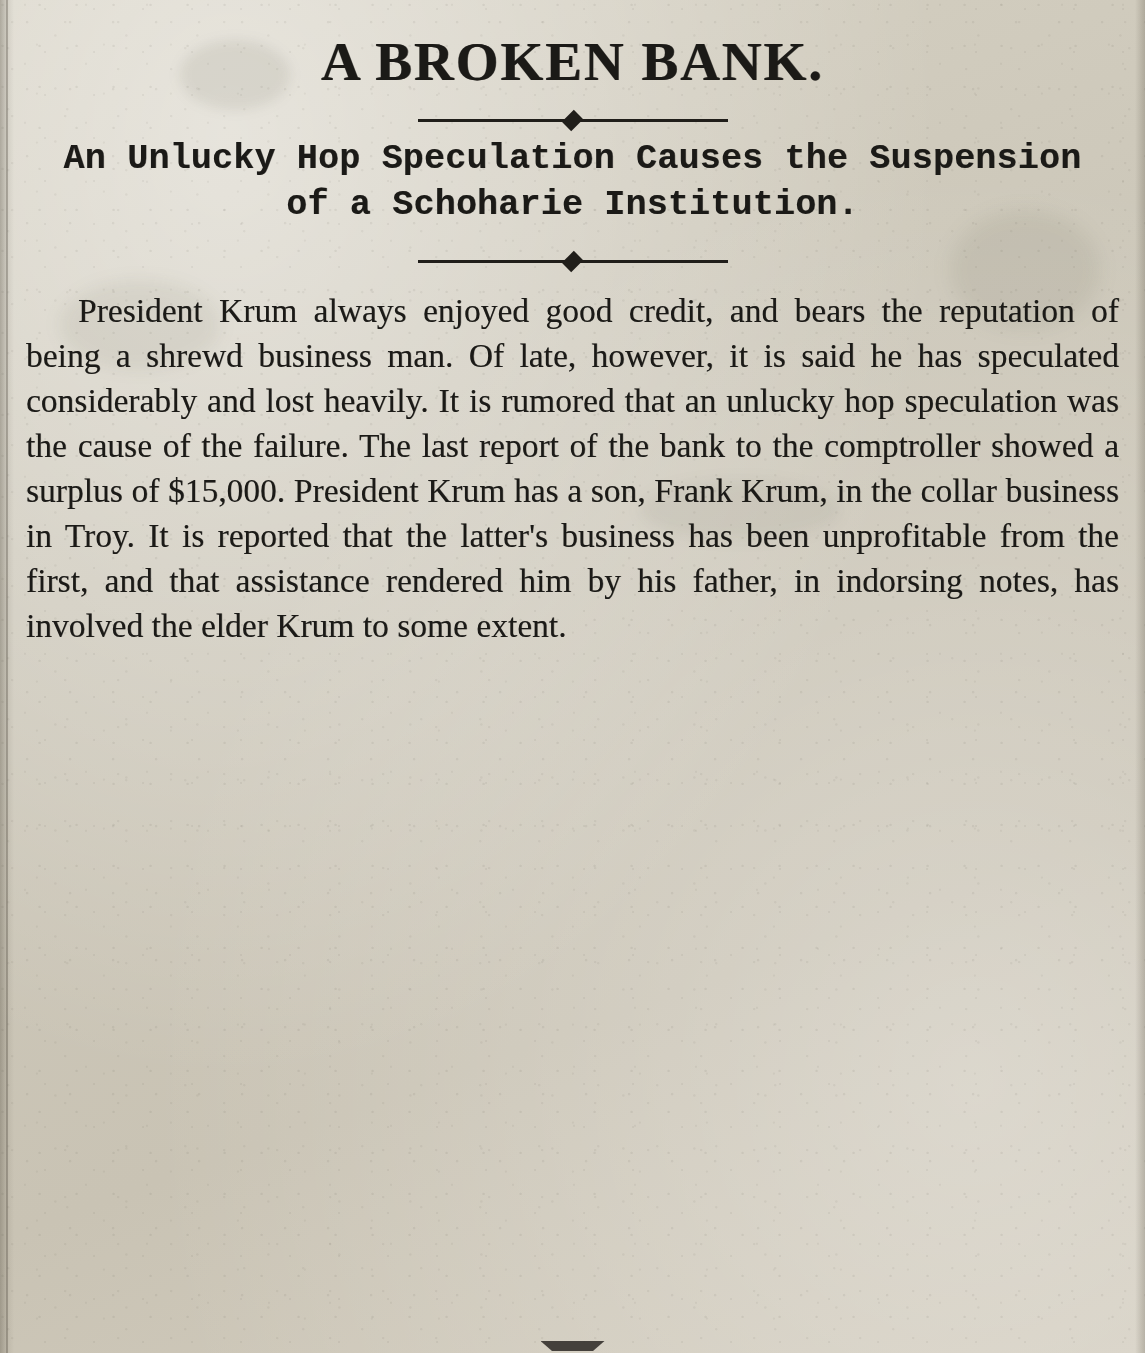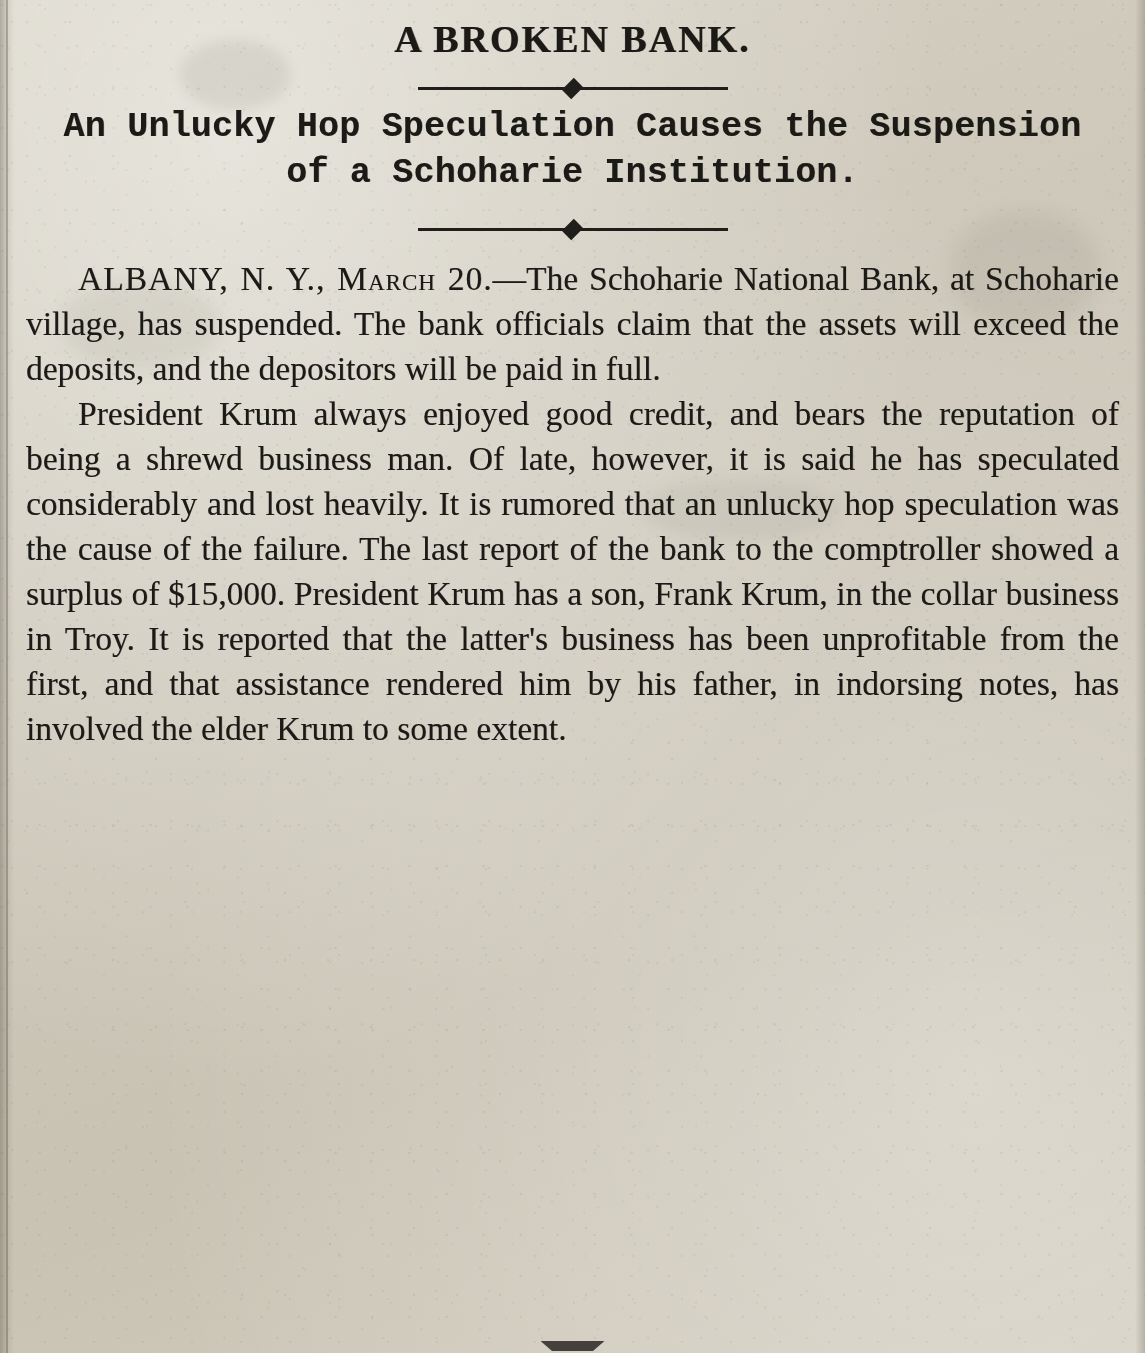--- a/index.html
+++ b/index.html
@@ -58,24 +58,24 @@
 
   .content {
     position: relative;
     padding: 14px 26px 0 26px;
     z-index: 2;
   }
 
   h1.headline {
     font-family: "Liberation Serif", serif;
     font-weight: bold;
-    font-size: 38px;
+    font-size: 55px;
     letter-spacing: 2px;
     text-align: center;
-    margin: 3px 0 0 0;
+    margin: 16px 0 0 0;
     text-shadow: 0.6px 0 0 rgba(20,18,15,0.55), -0.4px 0.3px 0 rgba(20,18,15,0.35);
   }
 
   .dinkus {
     position: relative;
     height: 22px;
     margin: 16px auto 6px auto;
     width: 310px;
   }
   .dinkus .bar {
@@ -168,21 +168,20 @@
     </div>
 
     <h2 class="subhead">An Unlucky Hop Speculation Causes the Suspension of a Schoharie Institution.</h2>
 
     <div class="dinkus" style="margin-top:22px;margin-bottom:16px;">
       <div class="bar"></div>
       <div class="diamond"></div>
     </div>
 
     <div class="body-text">
-      <p><span class="dateline">ALBANY, N. Y., March 20.</span><span>—</span><span>The Schoharie National Bank, at Schoharie village, has suspended. The bank officials claim that the assets will exceed the deposits, and the depositors will be paid in full.</span></p>
       <p>President Krum always enjoyed good credit, and bears the reputation of being a shrewd business man. Of late, however, it is said he has speculated considerably and lost heavily. It is rumored that an unlucky hop speculation was the cause of the failure. The last report of the bank to the comptroller showed a surplus of $15,000. President Krum has a son, Frank Krum, in the collar business in Troy. It is reported that the latter's business has been unprofitable from the first, and that assistance rendered him by his father, in indorsing notes, has involved the elder Krum to some extent.</p>
     </div>
 
   </div>
 
   <div class="bottom-mark"></div>
 
 </div>
 
 </body></html>

